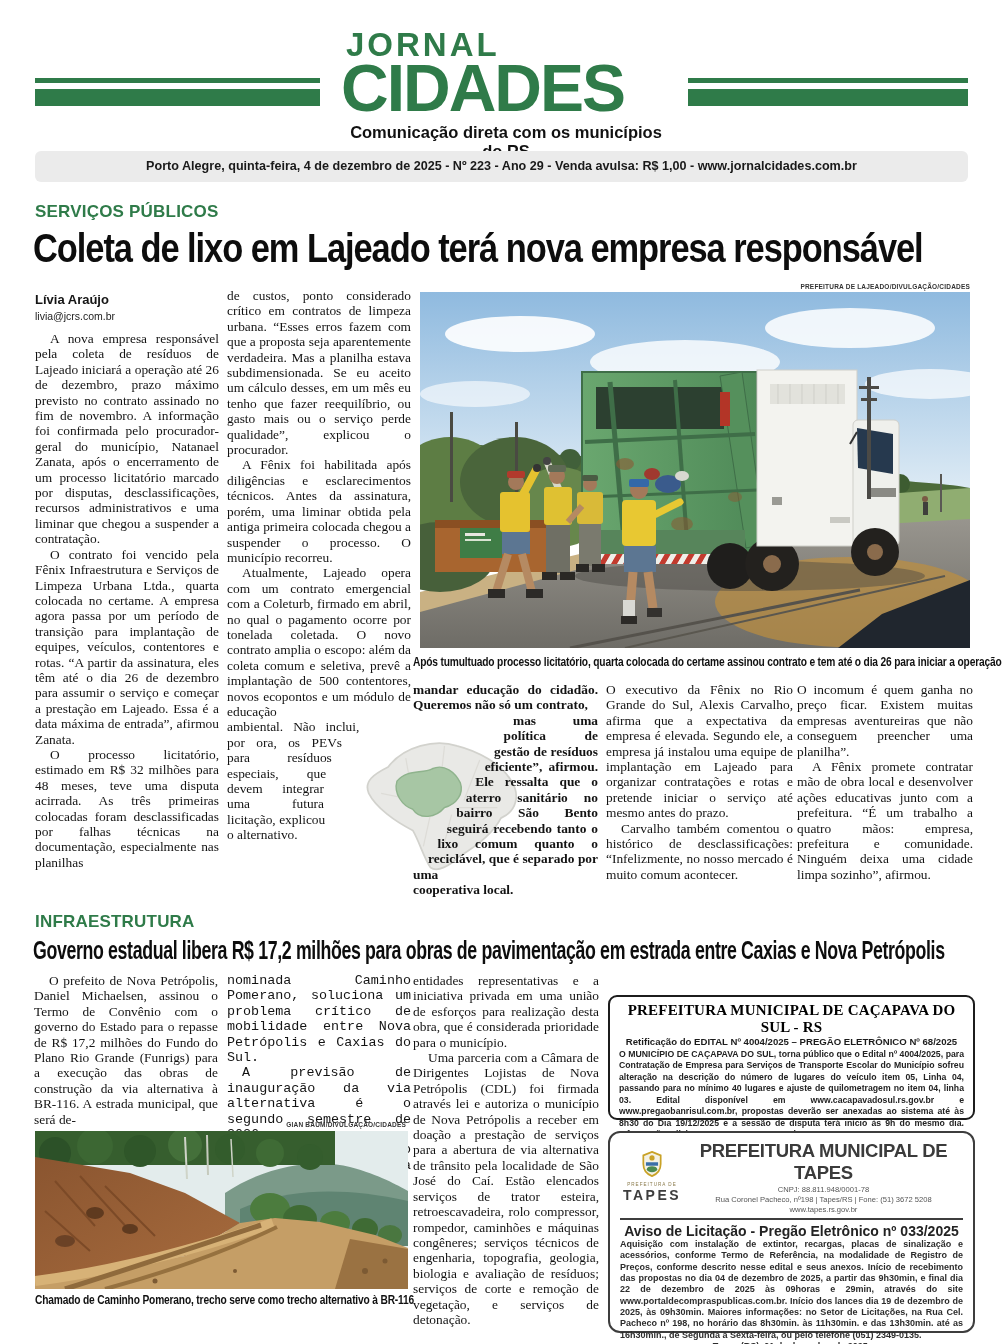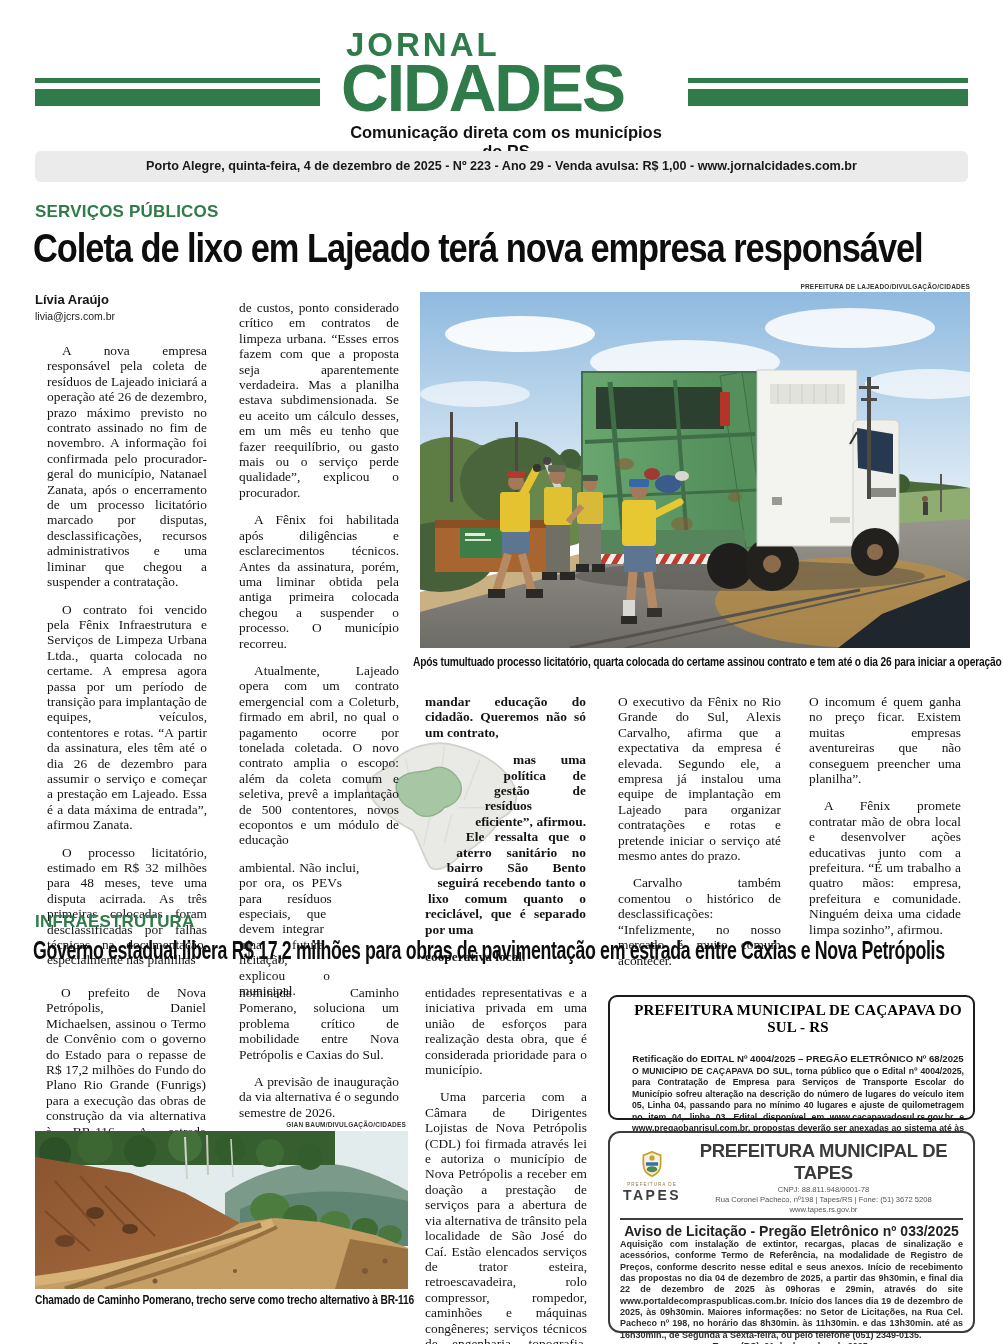--- a/index.html
+++ b/index.html
@@ -29,36 +29,36 @@
                letter-spacing:-1.2px; white-space:nowrap; transform:scaleX(.86); transform-origin:left top; color:#0d0d0d; }
   .headline2 { position:absolute; left:33px; top:936px; font-size:25px; font-weight:800;
                letter-spacing:-.5px; white-space:nowrap; transform:scaleX(.71); transform-origin:left top; color:#0d0d0d; }
   .byline-name { position:absolute; left:35px; top:292px; font-size:13px; font-weight:700; }
   .byline-mail { position:absolute; left:35px; top:310px; font-size:10.5px; color:#222; }
   .photo-credit { position:absolute; font-size:6.5px; font-weight:700; color:#333; letter-spacing:.2px; }
 
   
   .col { position:absolute; font-family:"Liberation Serif", serif; font-size:13.4px;
          line-height:15.4px; text-align:justify; color:#131313; hyphens:auto; -webkit-hyphens:auto; }
-  .col p { margin:12px; text-indent:15px; }
+  .col p { margin:0; text-indent:15px; }
   .col p.ni { text-indent:0; }
   .wrapR { float:right; width:84px; height:158px; margin-left:3px;
            shape-outside: ellipse(100% 50% at 100% 50%); }
   .wrapL { float:left; width:96px; height:150px; margin-right:4px;
            shape-outside: polygon(0 0, 100% 0, 8% 100%, 0 100%); }
 
   .caption { position:absolute; font-size:12.3px; font-weight:700; letter-spacing:-.2px;
              white-space:nowrap; transform:scaleX(.83); transform-origin:left top; color:#111; }
 
   
   .ad1 { position:absolute; left:608px; top:995px; width:367px; height:125px;
-         border:2px solid #1c1c1c; border-radius:9px; padding:5px 9px 4px 22px; background:#fff; }
+         border:2px solid #1c1c1c; border-radius:9px; padding:5px 9px 4px 9px; background:#fff; }
   .ad1-title { text-align:center; font-family:"Liberation Serif",serif; font-weight:700;
                font-size:15px; letter-spacing:.2px; color:#000; }
-  .ad1-sub { text-align:center; font-size:9.6px; font-weight:700; margin-top:17px; color:#1c1c1c; }
+  .ad1-sub { text-align:center; font-size:9.6px; font-weight:700; margin-top:0; color:#1c1c1c; }
   .ad1-body { margin-top:2px; font-size:8.7px; font-weight:700; line-height:1.32;
               text-align:justify; color:#232323; }
   .ad1-sign { text-align:center; font-size:9.6px; font-weight:700; margin-top:2px; color:#1c1c1c; }
 
   .ad2 { position:absolute; left:608px; top:1131px; width:367px; height:202px;
          border:2px solid #3d3d3d; border-radius:12px; padding:7px 10px 5px 10px; background:#fff; }
   .ad2-head { display:flex; align-items:center; }
   .ad2-logo { width:64px; text-align:center; flex:none; }
   .ad2-logo-small { font-size:4.6px; letter-spacing:1px; color:#8a7a4a; margin-top:1px; }
   .ad2-logo-name { font-size:14px; font-weight:700; letter-spacing:2.5px; color:#3d3d3d; }
@@ -257,21 +257,21 @@
     <p>O contrato foi vencido pela Fênix Infraestrutura e Serviços de Limpeza Urbana Ltda., quarta colocada no certame. A empresa agora passa por um período de transição para implantação de equipes, veículos, contentores e rotas. “A partir da assinatura, eles têm até o dia 26 de dezembro para assumir o serviço e começar a prestação em Lajeado. Essa é a data máxima de entrada”, afirmou Zanata.</p>
     <p>O processo licitatório, estimado em R$ 32 milhões para 48 meses, teve uma disputa acirrada. As três primeiras colocadas foram desclassificadas por falhas técnicas na documentação, especialmente nas planilhas</p>
   </div>
 
   <div class="col" style="left:227px;top:288px;width:184px;">
     <p class="ni">de custos, ponto considerado crítico em contratos de limpeza urbana. “Esses erros fazem com que a proposta seja aparentemente verdadeira. Mas a planilha estava subdimensionada. Se eu aceito um cálculo desses, em um mês eu tenho que fazer reequilíbrio, ou gasto mais ou o serviço perde qualidade”, explicou o procurador.</p>
     <p>A Fênix foi habilitada após diligências e esclarecimentos técnicos. Antes da assinatura, porém, uma liminar obtida pela antiga primeira colocada chegou a suspender o processo. O município recorreu.</p>
     <p>Atualmente, Lajeado opera com um contrato emergencial com a Coleturb, firmado em abril, no qual o pagamento ocorre por tonelada coletada. O novo contrato amplia o escopo: além da coleta comum e seletiva, prevê a implantação de 500 contentores, novos ecopontos e um módulo de educação</p>
     <div>
       <span class="wrapR"></span>
-      <p class="ni">ambiental. Não inclui, por ora, os PEVs para resíduos especiais, que devem integrar uma futura licitação, explicou o municipal.</p>
+      <p class="ni">ambiental. Não inclui, por ora, os PEVs para resíduos especiais, que devem integrar uma futura licitação, explicou o alternativo.</p>
     </div>
   </div>
 
   <div class="col" style="left:413px;top:682px;width:185px;font-weight:bold;">
     <p class="ni">mandar educação do cidadão. Queremos não só um contrato,</p>
     <div>
       <span class="wrapL"></span>
       <p class="ni">mas uma política de gestão de resíduos eficiente”, afirmou. Ele ressalta que o aterro sanitário no bairro São Bento seguirá recebendo tanto o lixo comum quanto o reciclável, que é separado por uma</p>
     </div>
     <p class="ni">cooperativa local.</p>
@@ -286,21 +286,21 @@
     <p class="ni">O incomum é quem ganha no preço ficar. Existem muitas empresas aventureiras que não conseguem preencher uma planilha”.</p>
     <p>A Fênix promete contratar mão de obra local e desenvolver ações educativas junto com a prefeitura. “É um trabalho a quatro mãos: empresa, prefeitura e comunidade. Ninguém deixa uma cidade limpa sozinho”, afirmou.</p>
   </div>
 
   <div class="section-label" style="left:35px;top:912px;">INFRAESTRUTURA</div>
   <h2 class="headline2">Governo estadual libera R$ 17,2 milhões para obras de pavimentação em estrada entre Caxias e Nova Petrópolis</h2>
 
   <div class="col" style="left:34px;top:973px;width:184px;">
     <p>O prefeito de Nova Petrópolis, Daniel Michaelsen, assinou o Termo de Convênio com o governo do Estado para o repasse de R$ 17,2 milhões do Fundo do Plano Rio Grande (Funrigs) para a execução das obras de construção da via alternativa à BR-116. A estrada municipal, que será de-</p>
   </div>
-  <div class="col" style="left:227px;top:973px;width:184px;">
+  <div class="col" style="left:227px;top:973px;width:184px;font-family:Liberation Mono, monospace;">
     <p class="ni">nominada Caminho Pomerano, soluciona um problema crítico de mobilidade entre Nova Petrópolis e Caxias do Sul.</p>
     <p>A previsão de inauguração da via alternativa é o segundo semestre de 2026.</p>
     <p>O projeto mobilizou o poder público de Nova Petrópolis,</p>
   </div>
   <div class="col" style="left:413px;top:973px;width:186px;">
     <p class="ni">entidades representativas e a iniciativa privada em uma união de esforços para realização desta obra, que é considerada prioridade para o município.</p>
     <p>Uma parceria com a Câmara de Dirigentes Lojistas de Nova Petrópolis (CDL) foi firmada através lei e autoriza o município de Nova Petrópolis a receber em doação a prestação de serviços para a abertura de via alternativa de trânsito pela localidade de São José do Caí. Estão elencados serviços de trator esteira, retroescavadeira, rolo compressor, rompedor, caminhões e máquinas congêneres; serviços técnicos de engenharia, topografia, geologia, biologia e avaliação de resíduos; serviços de corte e remoção de vegetação, e serviços de detonação.</p>
   </div>
 
   <div class="photo-credit" style="left:230px;top:1121px;width:176px;text-align:right;">GIAN BAUM/DIVULGAÇÃO/CIDADES</div>

